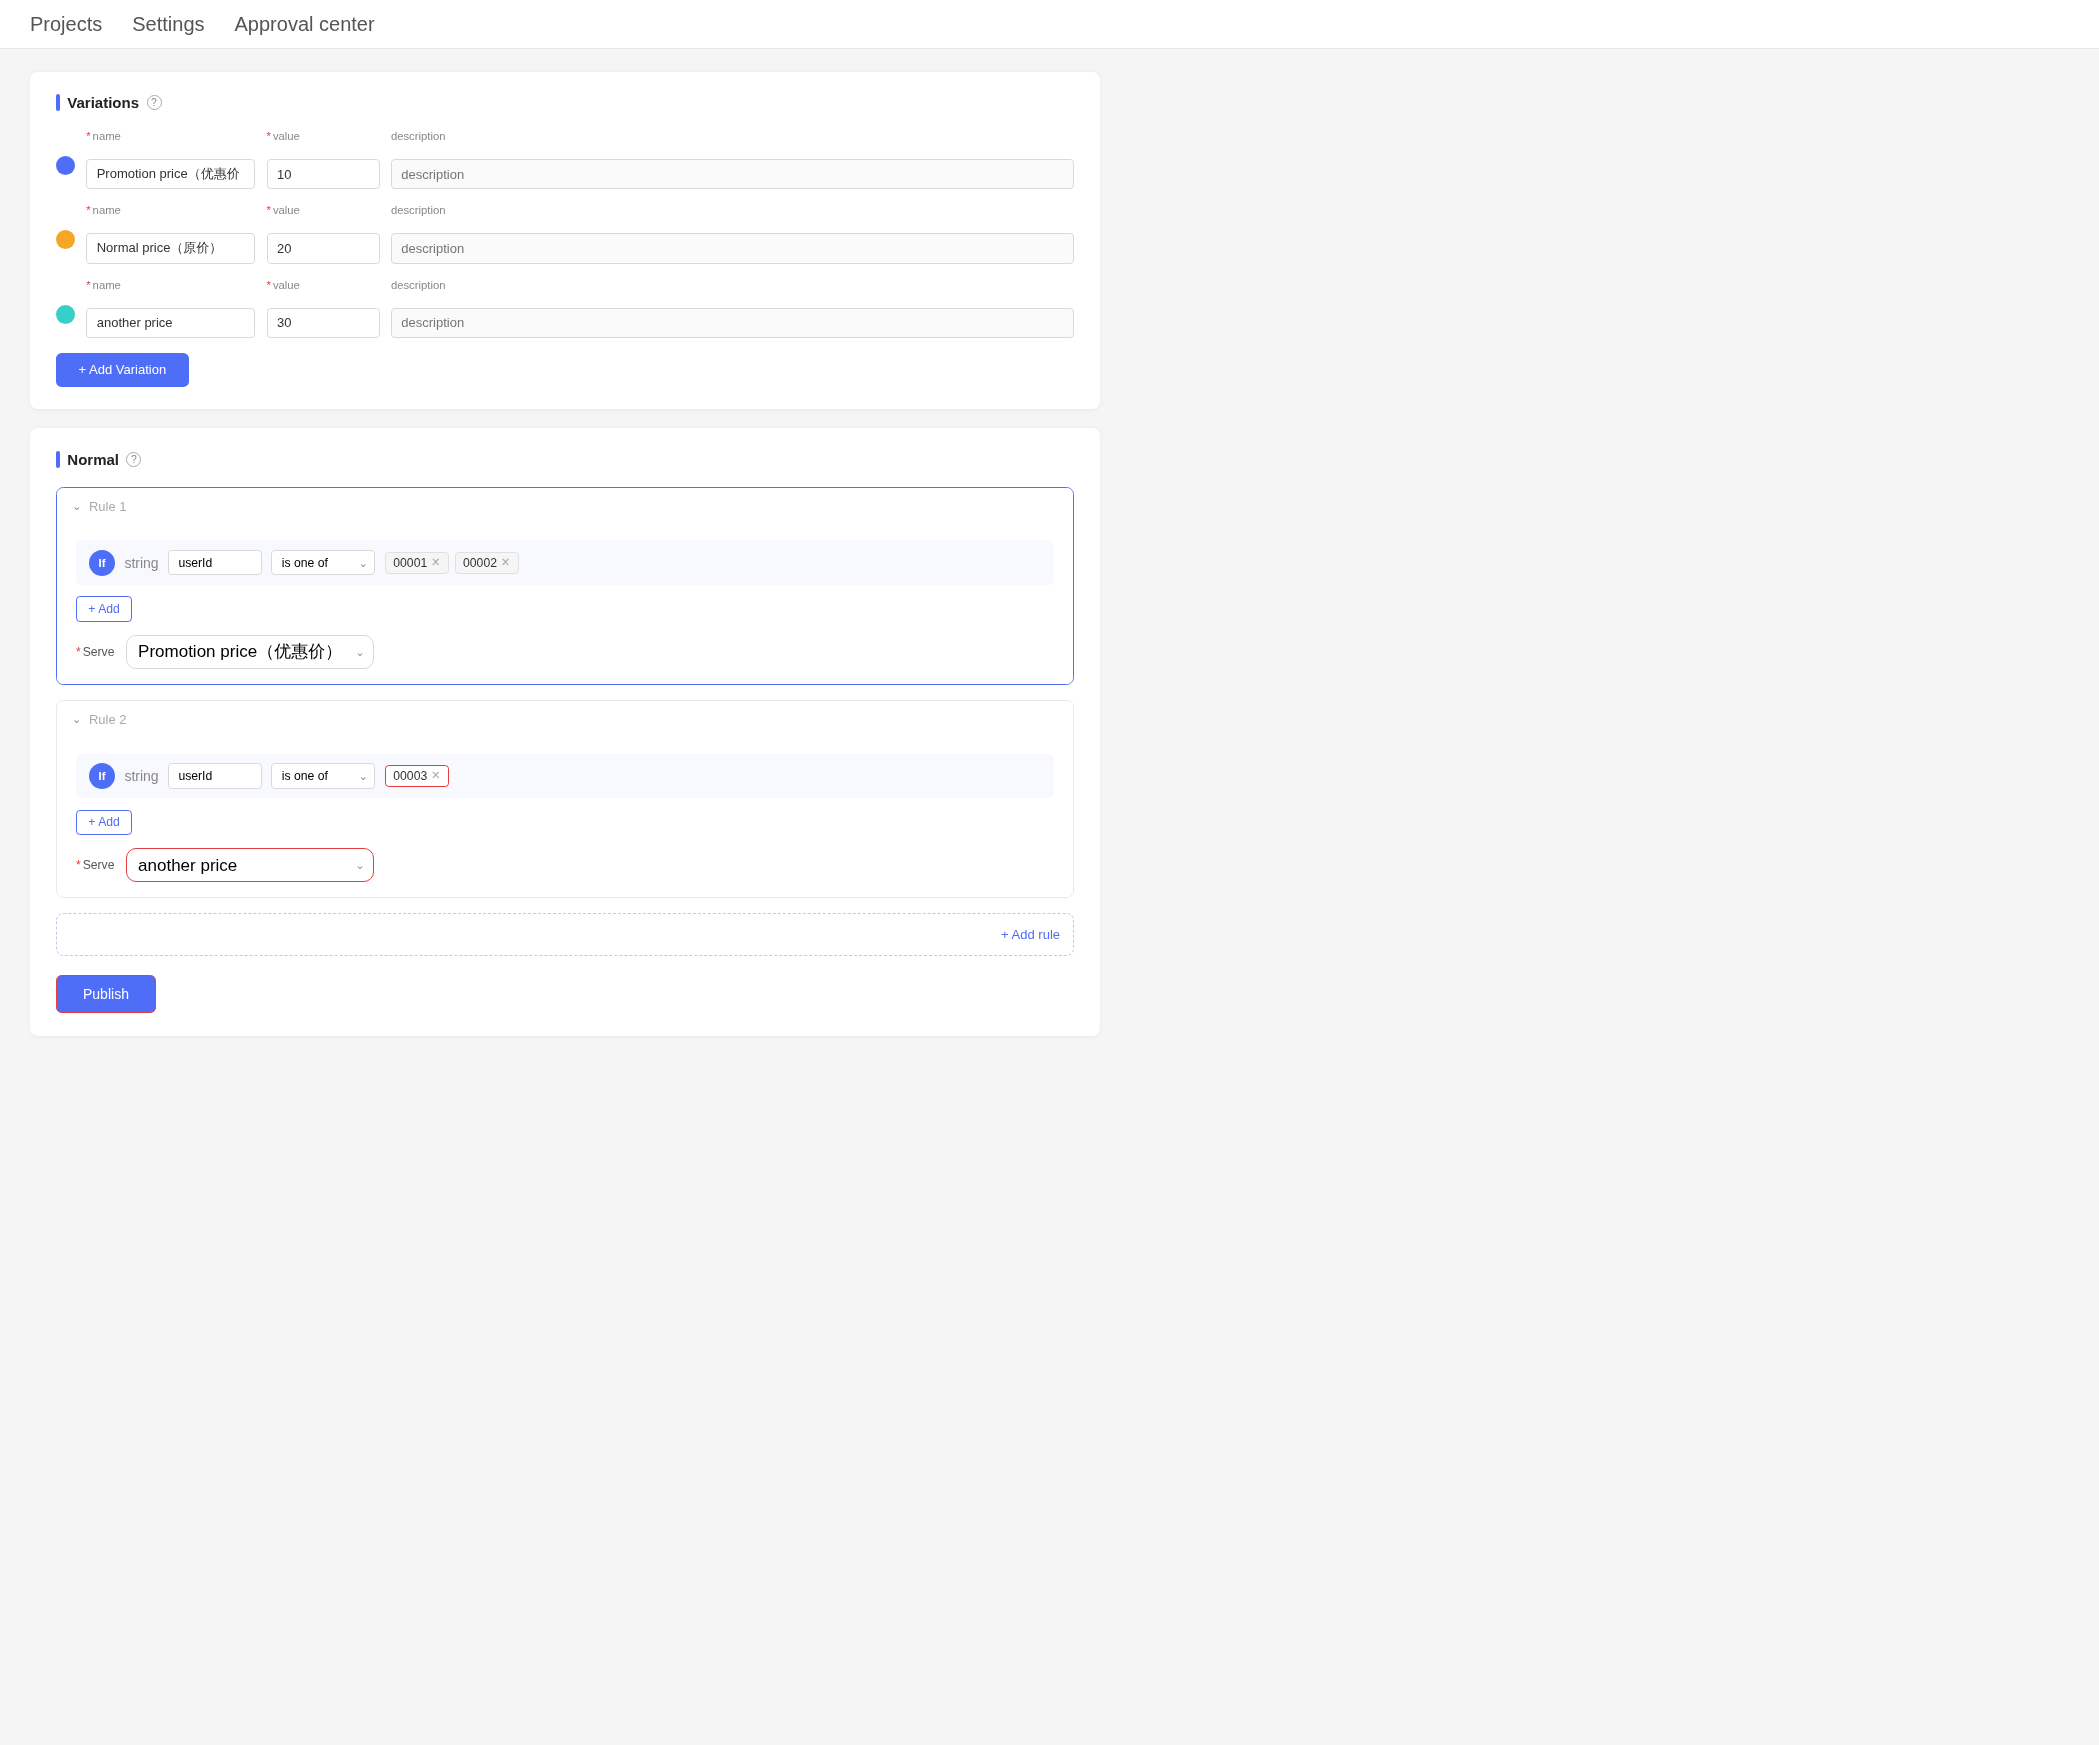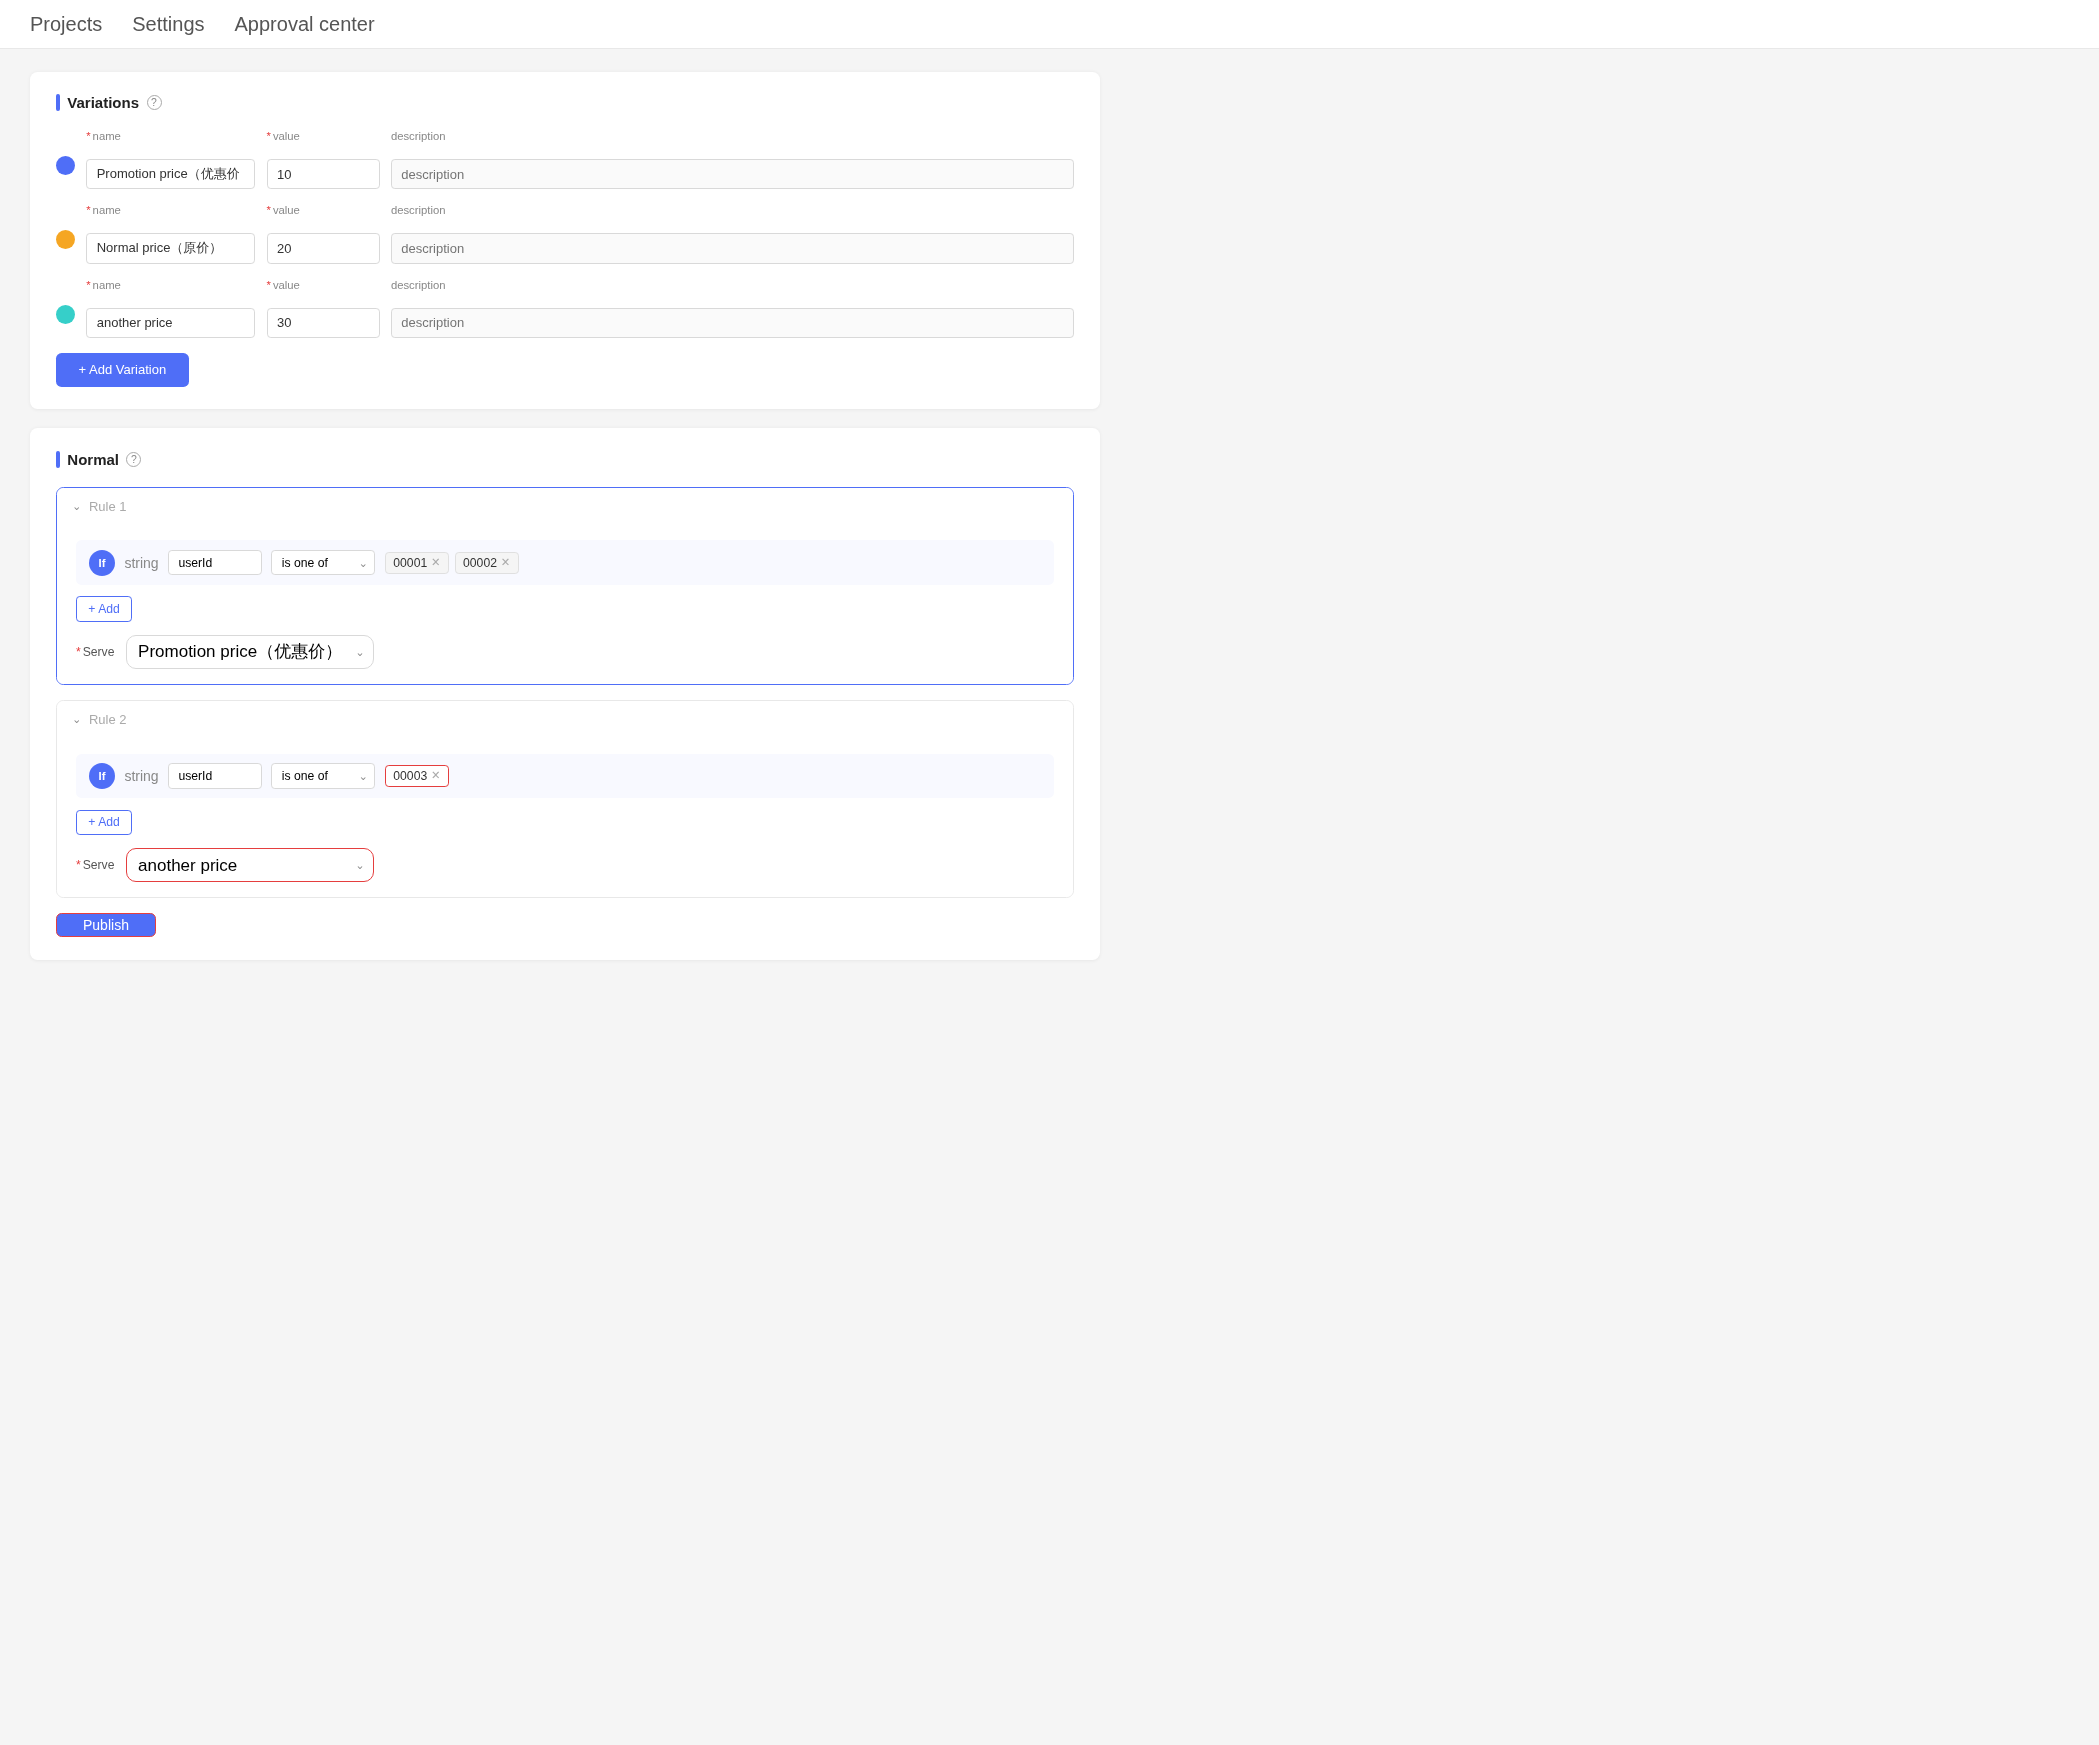--- a/index.html
+++ b/index.html
@@ -328,21 +328,21 @@
       font-size: 13px;
       cursor: pointer;
     }
 
     
     .publish-btn {
       background: #4f6ef7;
       color: #fff;
       border: 1.9px solid #e53e3e;
       border-radius: 5.6px;
-      padding: 3px 26px;
+      padding: 10px 26px;
       font-size: 14px;
       font-weight: 500;
       cursor: pointer;
     }
   </style>
 </head>
 <body>
 
 <nav class="top-nav">
   <span class="nav-item">Projects</span>
@@ -517,20 +517,25 @@
               <option>Promotion price（优惠价）</option>
               <option>Normal price（原价）</option>
               <option selected="">another price</option>
             </select>
           </div>
         </div>
       </div>
     </div>
 
     
+    <div class="add-rule-area">
+      <button class="add-rule-btn">
+        <span>+ Add rule</span>
+      </button>
+    </div>
 
     
     <button class="publish-btn">
       <span>Publish</span>
     </button>
   </div>
 
 </div>
 
 

